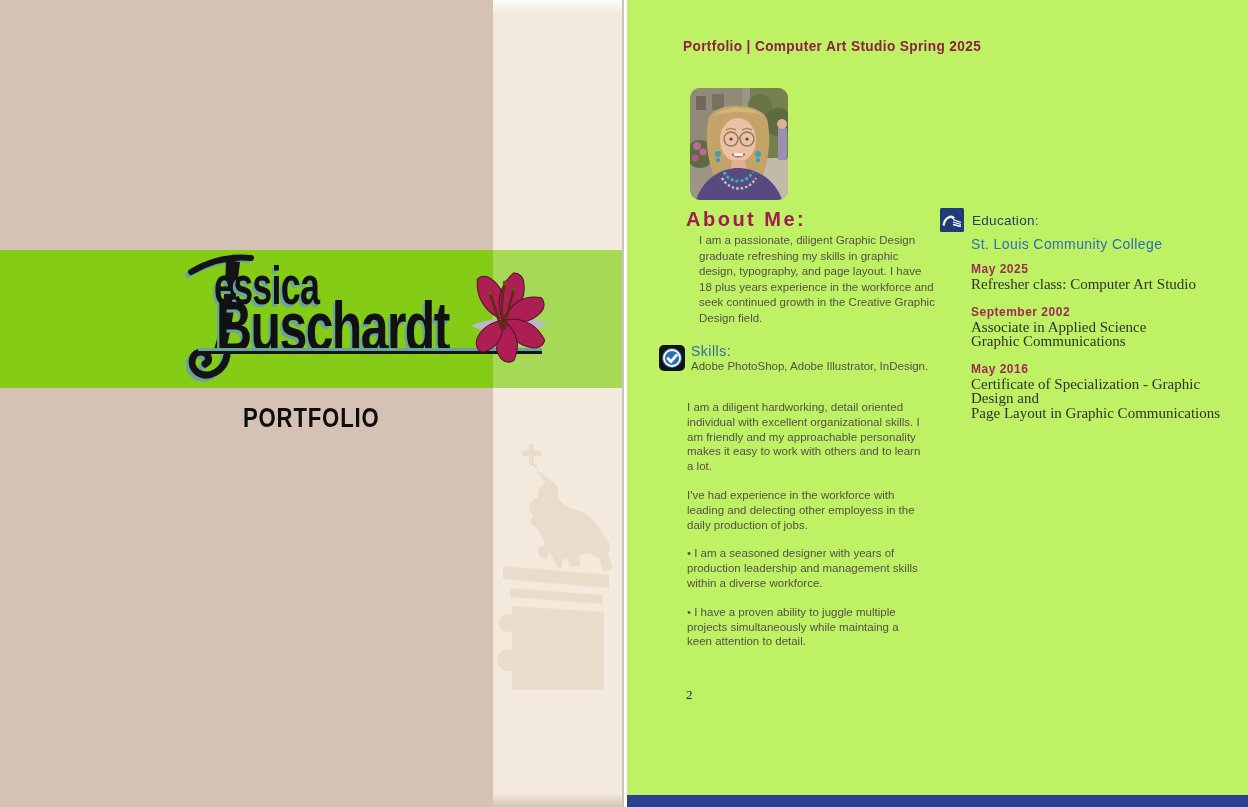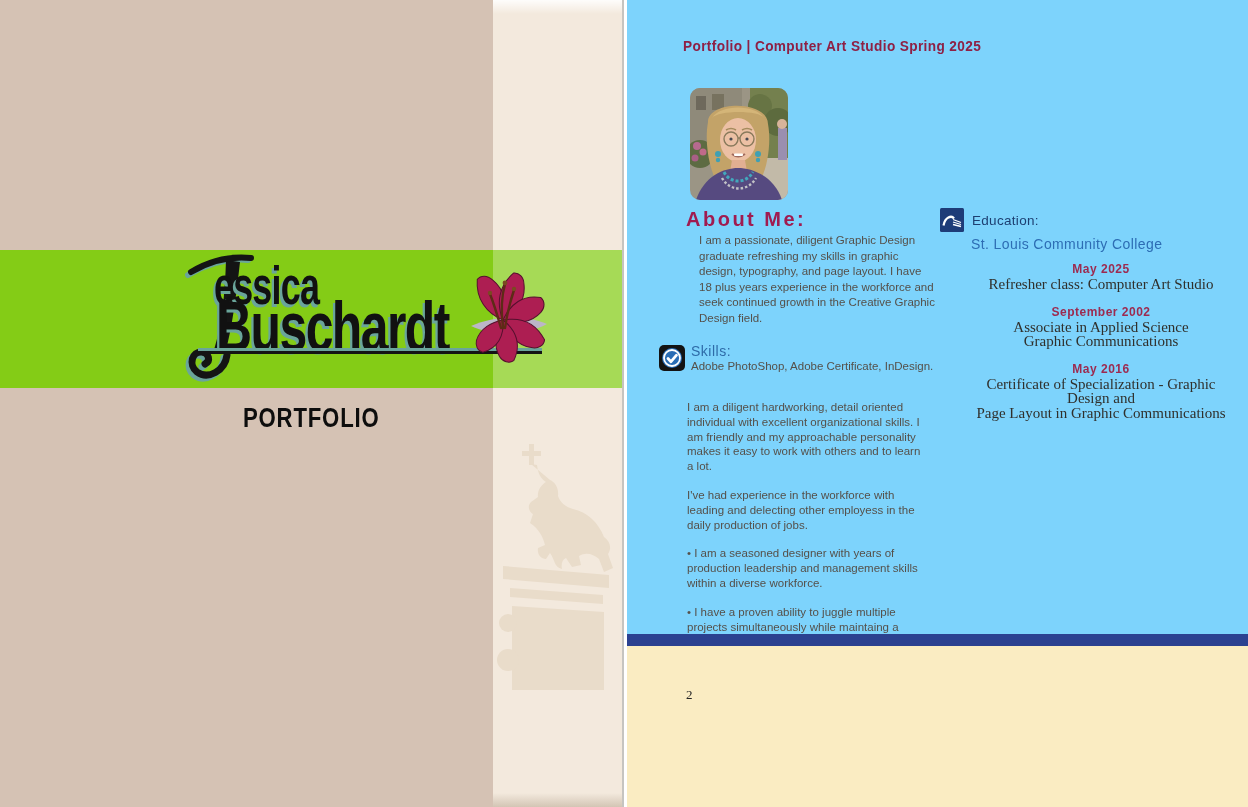--- a/index.html
+++ b/index.html
@@ -33,42 +33,42 @@
     text-shadow:-3px 3px 0 #6aa59b;}
   .logo-rule-teal{position:absolute;left:198px;top:98px;width:344px;height:3px;background:#6aa59b;}
   .logo-rule-black{position:absolute;left:198px;top:101px;width:344px;height:3px;background:#141414;}
   .logo-flower{position:absolute;left:272px;top:8px;}
 
   .portfolio-label{position:absolute;left:0;top:403px;width:622px;text-align:center;}
   .portfolio-label span{display:inline-block;font-size:27px;font-weight:bold;color:#0d0d0d;
     letter-spacing:1px;transform:scale(.82,1);transform-origin:center top;}
 
   
-  .right-page{position:absolute;left:627px;top:0;width:621px;height:646px;background:#7dd3fc;}
+  .right-page{position:absolute;left:627px;top:0;width:621px;height:807px;background:#bef264;}
   .page-title{position:absolute;left:56px;top:38px;font-size:14.5px;font-weight:bold;
     color:#8e2045;letter-spacing:.4px;transform:scaleX(.94);transform-origin:0 0;white-space:nowrap;}
   .portrait{position:absolute;left:63px;top:88px;width:98px;height:112px;border-radius:10px;overflow:hidden;}
 
   .about-heading{position:absolute;left:59px;top:208px;font-size:20px;font-weight:bold;
     color:#a01b50;letter-spacing:2.5px;}
   .about-body{position:absolute;left:60px;top:233px;width:238px;
     font-size:11.5px;line-height:15.6px;color:#55504a;margin-left:12px;}
 
   .skills-icon{position:absolute;left:32px;top:345px;}
   .skills-heading{position:absolute;left:64px;top:343px;font-size:14px;color:#2e6ba8;letter-spacing:.5px;}
   .skills-tools{position:absolute;left:64px;top:360px;width:250px;font-size:11.5px;color:#55504a;}
   .skills-paras{position:absolute;left:60px;top:400px;width:238px;
     font-size:11.5px;line-height:14.8px;color:#55504a;}
   .skills-paras p{margin:0 0 14px 0;}
 
   .edu-icon{position:absolute;left:313px;top:208px;}
   .edu-heading{position:absolute;left:345px;top:213px;font-size:13.5px;color:#1d3f71;letter-spacing:.3px;}
   .edu-school{position:absolute;left:344px;top:236px;font-size:14px;color:#2d6db4;letter-spacing:.4px;}
   .edu-entries{position:absolute;left:344px;top:262px;width:260px;}
-  .edu-entry{margin-bottom:13px;text-align:center;}
+  .edu-entry{margin-bottom:13px;}
   .edu-date{font-size:12px;font-weight:bold;color:#9c2b50;letter-spacing:.5px;margin-bottom:1px;}
   .edu-line{font-family:"Liberation Serif",serif;font-size:15px;line-height:14.6px;color:#30302c;}
 
   .page-number{position:absolute;left:59px;top:687px;font-family:"Liberation Serif",serif;
     font-size:13px;color:#222;}
   .bottom-bar{position:absolute;left:0;bottom:0;width:621px;height:12px;background:#2b4190;}
 </style>
 </head>
 <body>
 
@@ -201,21 +201,21 @@
   <div class="about-heading">About Me:</div>
   <div class="about-body">I am a passionate,  diligent Graphic Design graduate refreshing my skills in graphic design, typography, and page layout.  I have 18 plus years experience in the workforce and seek continued growth in the Creative Graphic Design field.</div>
 
   <svg class="skills-icon" width="26" height="26" viewBox="0 0 26 26">
     <rect width="26" height="26" rx="5" fill="#131313"></rect>
     <circle cx="13" cy="13" r="10" fill="#2a6db5"></circle>
     <circle cx="13" cy="13" r="8" fill="none" stroke="#ffffff" stroke-width="1.8"></circle>
     <path d="M9,13.5 l3,3.2 l5.5,-6.5" stroke="#ffffff" stroke-width="2.8" fill="none" stroke-linecap="round" stroke-linejoin="round"></path>
   </svg>
   <div class="skills-heading">Skills:</div>
-  <div class="skills-tools">Adobe PhotoShop, Adobe Certificate, InDesign.</div>
+  <div class="skills-tools">Adobe PhotoShop, Adobe Illustrator, InDesign.</div>
 
   <div class="skills-paras">
     <p>I am a diligent hardworking, detail oriented individual with excellent organizational skills.  I am friendly and my approachable personality makes it easy to work with others and to learn a lot.</p>
     <p>I've had experience in the workforce with leading and delecting other employess in the daily production of jobs.</p>
     <p>• I am a seasoned designer with years of production leadership and management skills within a diverse workforce.</p>
     <p>• I have a proven ability to juggle multiple projects simultaneously while maintaing a keen attention to detail.</p>
   </div>
 
   <svg class="edu-icon" width="24" height="24" viewBox="0 0 24 24">
     <rect width="24" height="24" rx="1.5" fill="#1e3c78"></rect>

